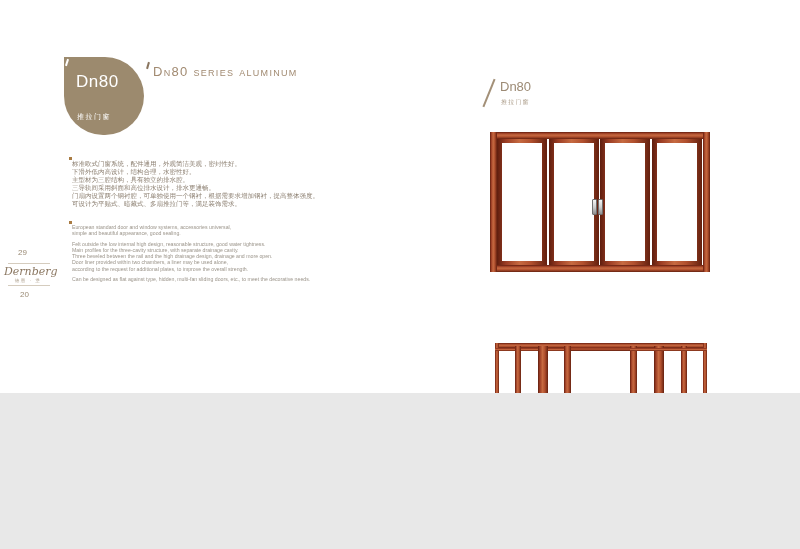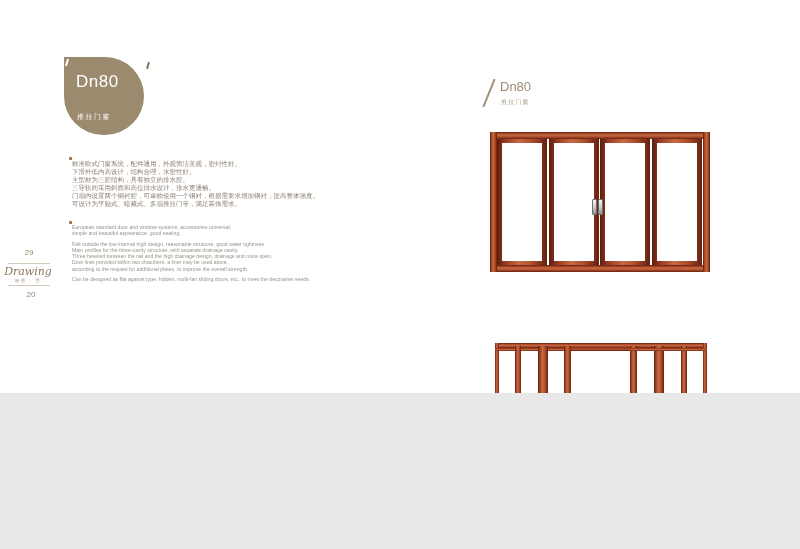--- a/index.html
+++ b/index.html
@@ -19,21 +19,21 @@
   .series-title{left:153px;top:64px;color:#a18a71;font-size:13px;letter-spacing:1.3px;
                 font-variant:small-caps;}
 
   
   .bullet{width:3px;height:3px;background:#a97b42;}
   .cn-block{left:72px;top:160px;width:250px;color:#8d8072;font-size:6.5px;line-height:7.9px;}
   .en-block{left:72px;top:224px;width:250px;color:#9b948a;font-size:5.2px;line-height:6.3px;}
   .en-gap{height:4px;}
 
   
-  .pageno{color:#9a8a74;font-size:8px;text-align:center;}
+  .pageno{color:#9a8a74;font-size:8px;}
   .brand-rule{height:1px;background:#d5ccbe;}
   .brand-name{left:4px;top:265px;width:48px;text-align:center;color:#8a7660;
               font-family:"DejaVu Serif",serif;font-style:italic;font-size:11px;}
   .brand-sub{left:4px;top:278px;width:48px;text-align:center;color:#a99a86;font-size:4.5px;
              letter-spacing:1.5px;}
 
   
   .rh-slash{left:488px;top:78px;width:2px;height:30px;background:#a39078;transform:rotate(22deg);}
   .rh-model{left:500px;top:79px;color:#9c8a74;font-size:13px;}
   .rh-type{left:501px;top:98px;color:#a89884;font-size:6px;letter-spacing:1.2px;}
@@ -95,20 +95,21 @@
 <body>
 
 <div id="canvas">
 
   <div class="abs badge"></div>
   <div class="abs badge-tick"></div>
   <div class="abs badge-model">Dn80</div>
   <div class="abs badge-type">推拉门窗</div>
 
   <div class="abs title-tick"></div>
+  <div class="abs series-title">Dn80 series aluminum</div>
 
   <div class="abs bullet" style="left:69px;top:157px;"></div>
   <div class="abs cn-block">
     <div>标准欧式门窗系统，配件通用，外观简洁美观，密封性好。</div>
     <div>下滑外低内高设计，结构合理，水密性好。</div>
     <div>主型材为三腔结构，具有独立的排水腔。</div>
     <div>三导轨间采用斜面和高位排水设计，排水更通畅。</div>
     <div>门扇内设置两个钢衬腔，可单独使用一个钢衬，根据需要求增加钢衬，提高整体强度。</div>
     <div>可设计为平贴式、暗藏式、多扇推拉门等，满足装饰需求。</div>
   </div>
@@ -122,21 +123,21 @@
     <div>Main profiles for the three-cavity structure, with separate drainage cavity.</div>
     <div>Three beveled between the rail and the high drainage design, drainage and more open.</div>
     <div>Door liner provided within two chambers, a liner may be used alone,</div>
     <div>according to the request for additional plates, to improve the overall strength.</div>
     <div class="en-gap"></div>
     <div>Can be designed as flat against type, hidden, multi-fan sliding doors, etc., to meet the decorative needs.</div>
   </div>
 
   <div class="abs pageno" style="left:18px;top:248px;width:22px;">29</div>
   <div class="abs brand-rule" style="left:8px;top:263px;width:42px;"></div>
-  <div class="abs brand-name">Drawing</div>
+  <div class="abs brand-name">Dernberg</div>
   <div class="abs brand-sub">德恩 · 堡</div>
   <div class="abs brand-rule" style="left:8px;top:285px;width:42px;"></div>
   <div class="abs pageno" style="left:20px;top:290px;width:22px;">20</div>
 
   <div class="abs rh-slash"></div>
   <div class="abs rh-model">Dn80</div>
   <div class="abs rh-type">推拉门窗</div>
 
   <div class="abs draw1">
     <div class="abs wh d1-railtop"></div>

